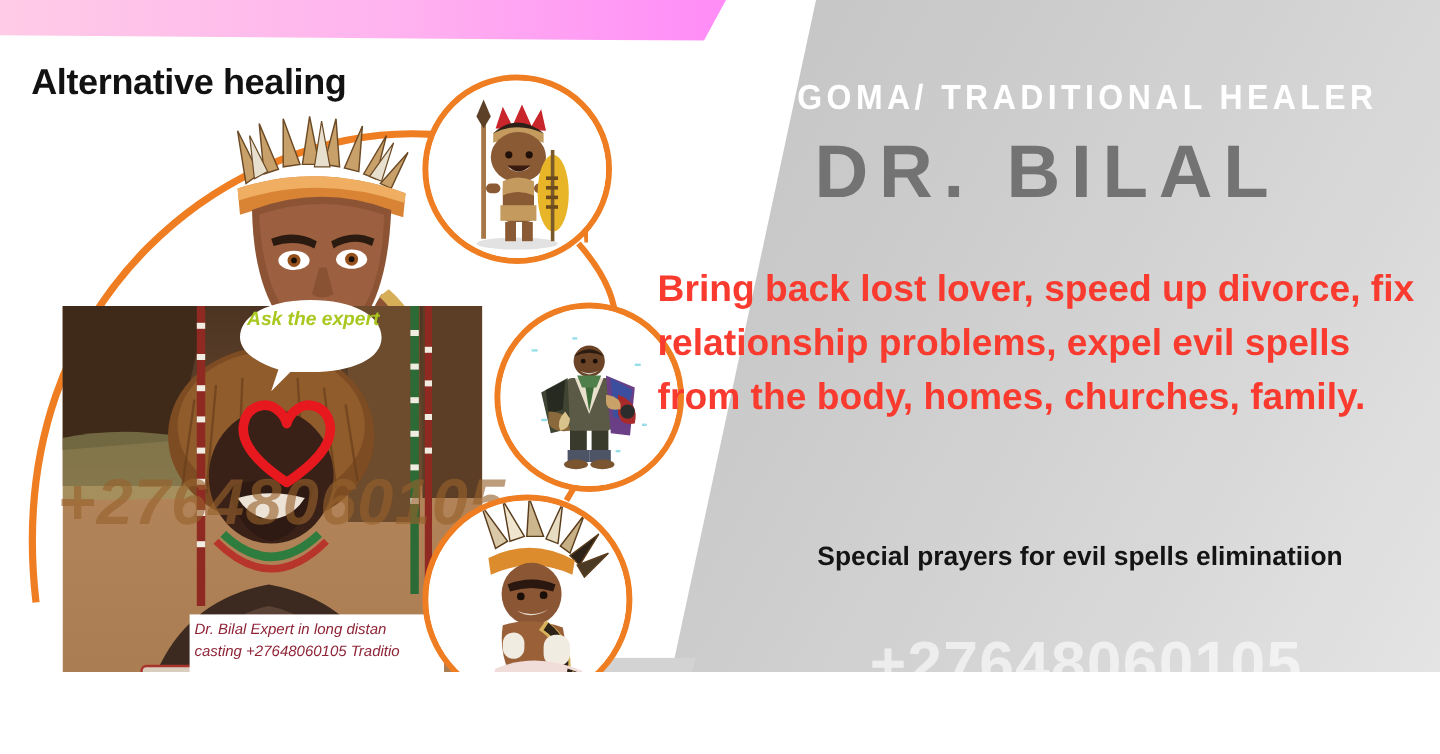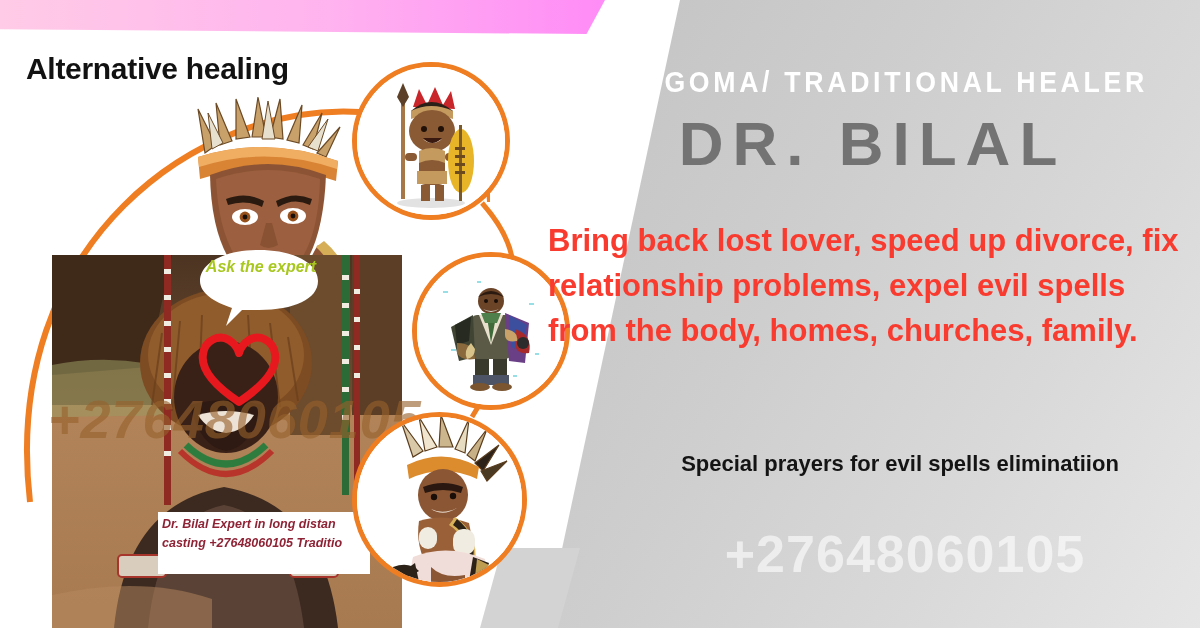--- a/index.html
+++ b/index.html
@@ -1,17 +1,17 @@
 <!DOCTYPE html>
 <html><head>
 <meta charset="utf-8">
 <style>
   html,body{margin:0;padding:0;background:#fff;}
   body{width:1200px;height:628px;overflow:hidden;font-family:"Liberation Sans",sans-serif;}
-  .poster{position:relative;width:1200px;height:628px;background:#ffffff;overflow:hidden;}
+  .poster{position:relative;width:1200px;height:560px;background:#ffffff;overflow:hidden;}
 
   
   .bar-pink{position:absolute;left:-10px;top:0;width:615px;height:34px;
     background:linear-gradient(90deg,#ffcce6 0%,#ffb3ef 55%,#ff8cf7 100%);
     clip-path:polygon(0 0,100% 0,97% 100%,0 86%);}
   .bar-orange{position:absolute;left:1066px;top:0;width:140px;height:35px;
     background:linear-gradient(90deg,#ff9e8b 0%,#ffae84 45%,#ffbd7c 100%);}
 
   
   .panel-grey{position:absolute;left:530px;top:0;width:680px;height:628px;
@@ -30,21 +30,21 @@
   .portrait{position:absolute;left:150px;top:95px;width:230px;height:215px;}
 
   
   .photo{position:absolute;left:52px;top:255px;width:350px;height:373px;overflow:hidden;}
   .photo-bg{position:absolute;inset:0;}
   .watermark{position:absolute;left:48px;top:388px;width:400px;font-size:54px;
     font-style:italic;font-weight:bold;color:rgba(150,97,44,.62);letter-spacing:1px;
     white-space:nowrap;}
   .caption{position:absolute;left:158px;top:512px;width:212px;height:62px;background:#fff;
     padding:3px 4px 0 4px;box-sizing:border-box;overflow:hidden;}
-  .caption div{font-size:12.5px;font-style:italic;font-weight:bold;color:#8e2336;
+  .caption div{font-size:12.5px;font-style:italic;font-weight:normal;color:#8e2336;
     line-height:19px;white-space:nowrap;}
   .bubble{position:absolute;left:196px;top:248px;width:126px;height:78px;}
   .bubble-text{position:absolute;left:205px;top:256px;width:112px;text-align:center;
     font-size:16px;font-weight:bold;font-style:italic;color:#a8c820;line-height:22px;}
   .heart{position:absolute;left:195px;top:330px;width:88px;height:78px;}
 
   
   .circ{position:absolute;border-radius:50%;background:#fff;border:5px solid #ef7d22;
     overflow:hidden;}
   .c1{left:352px;top:62px;width:148px;height:148px;}

